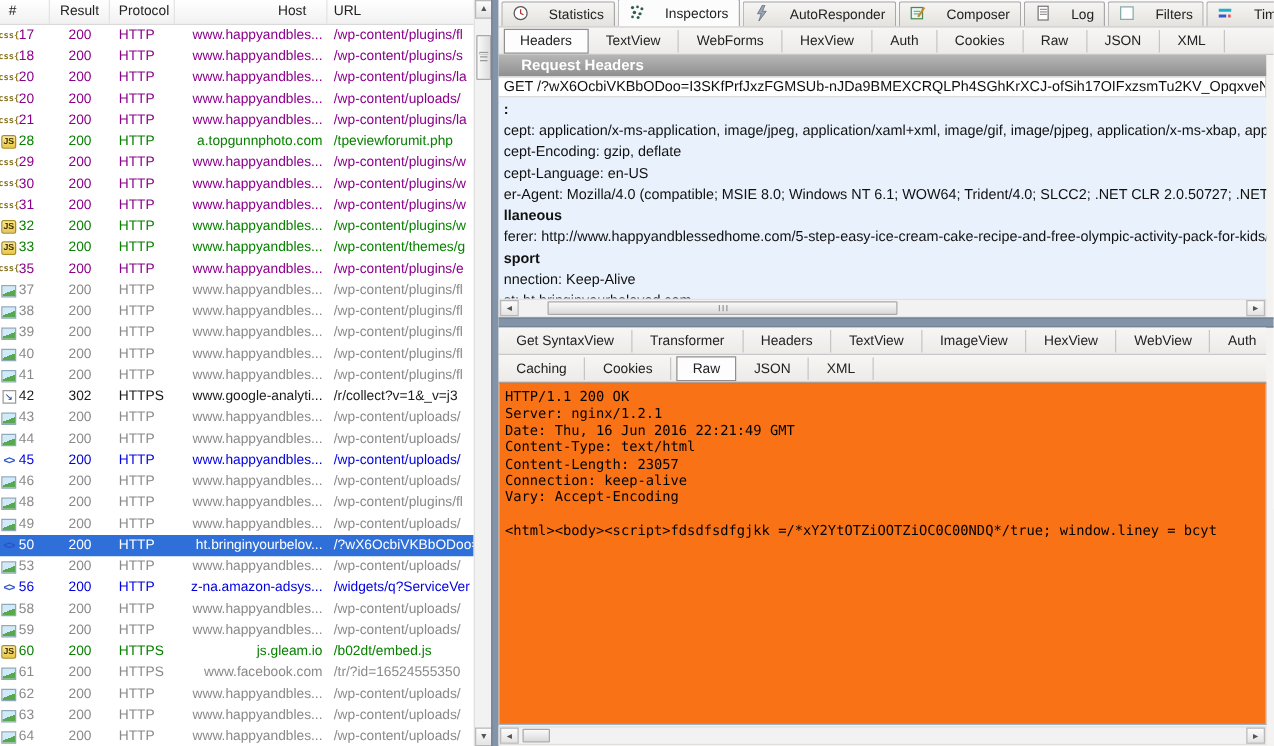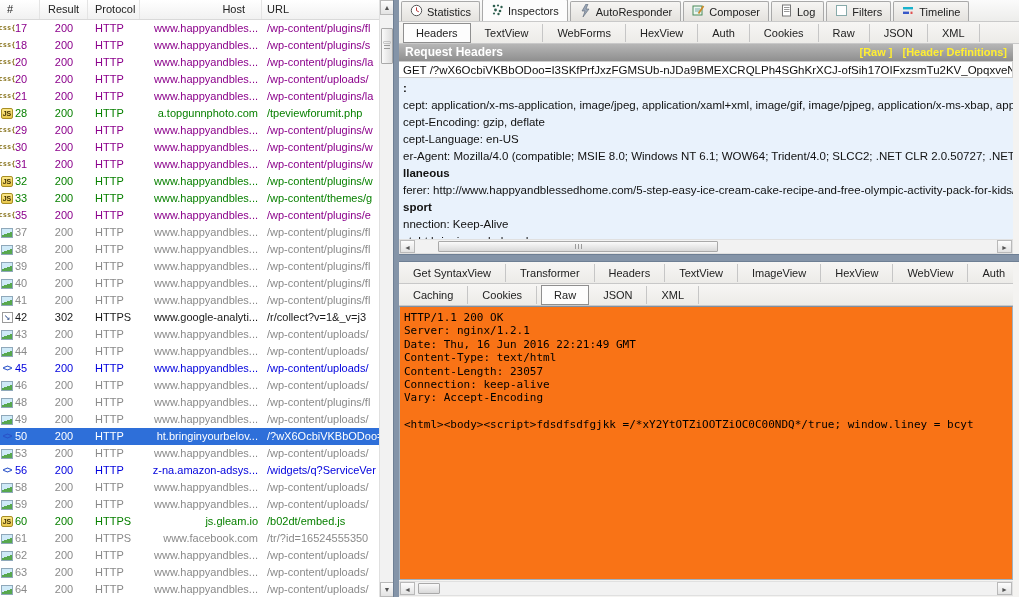--- a/index.html
+++ b/index.html
@@ -51,35 +51,35 @@
                     box-shadow:0 0 0 0.5px #9a9a9a, 0 3px 0 0 #9a9a9a, 0 6px 0 0 #9a9a9a; }
 
   
   #v-splitter { position:absolute; left:393px; top:0; width:6px; height:597px; background:#8494a8; border-left:1px solid #6e7f94; }
 
   
   #right { position:absolute; left:399px; top:0; width:620px; height:597px; background:#f4f3f1; }
 
   .tabbar { position:relative; display:flex; align-items:flex-end; height:22px; background:linear-gradient(#fbfbfb,#ededeb);
             border-bottom:1px solid #c9c9c9; font-size:11px; color:#222; }
-  .mtab { display:flex; align-items:center; gap:4px; height:20px; margin:1px 0 0 2px; padding:0 8px;
+  .mtab { display:flex; align-items:center; gap:16px; height:20px; margin:1px 0 0 2px; padding:0 8px;
           border:1px solid #a9a9a9; border-bottom:none; border-radius:2px 2px 0 0;
           background:linear-gradient(#f6f5f3,#e4e2de); cursor:default; white-space:nowrap; }
   .mtab.active { background:#fcfcfc; height:22px; position:relative; z-index:2; }
   .mtab svg { width:13px; height:13px; }
 
   .subtabbar { display:flex; align-items:center; height:22px; background:linear-gradient(#f7f6f4,#ecebe8);
                border-bottom:1px solid #cscsc; border-bottom:1px solid #c8c8c8; font-size:11px; color:#222; }
   .stab { padding:3px 14px; border-right:1px solid #c6c6c6; cursor:default; white-space:nowrap; }
   .stab.active { background:#fdfdfd; border:1px solid #8f8f8f; margin-left:4px; padding:3px 12px; }
 
   
   #req-title { position:absolute; left:0; top:44px; width:614px; height:17px;
                background:linear-gradient(#b6b6b6,#8f8f8f); color:#fff; font-weight:bold; font-size:12px;
-               line-height:17px; padding-left:6px; display:flex; }
+               line-height:17px; padding-left:18px; display:flex; }
   #req-links { margin-left:auto; padding-right:6px; font-size:11px; font-weight:bold; color:#ffee33; display:flex; gap:10px; }
   #req-getline { position:absolute; left:0; top:61px; width:614px; height:17px; background:#fff;
                  border:1px solid #cfcfcf; border-left:none; font-size:11.5px; line-height:16px; padding-left:4px;
                  white-space:nowrap; overflow:hidden; color:#111; }
   #req-tree { position:absolute; left:0; top:78px; width:614px; height:161px; background:#e9f2fc;
               font-size:11.5px; color:#111; overflow:hidden; padding:2px 0 0 4px; }
   .req-line { height:17px; line-height:17px; white-space:nowrap; overflow:hidden; }
   .req-line.bold { font-weight:bold; }
 
   .hscroll { position:absolute; height:15px; background:#f2f2f2; border:1px solid #e0e0e0; }
@@ -614,24 +614,20 @@
         <div class="stab">HexView</div>
         <div class="stab">Auth</div>
         <div class="stab">Cookies</div>
         <div class="stab">Raw</div>
         <div class="stab">JSON</div>
         <div class="stab">XML</div>
       </div>
 
     <div id="req-title">
       <span>Request Headers</span>
-      <span id="req-links">
-        <span>[Raw ]</span>
-        <span>[Header Definitions]</span>
-      </span>
     </div>
 
     <div id="req-getline">GET /?wX6OcbiVKBbODoo=I3SKfPrfJxzFGMSUb-nJDa9BMEXCRQLPh4SGhKrXCJ-ofSih17OIFxzsmTu2KV_OpqxveN0SZFSC</div>
 
     <div id="req-tree">
         <div class="req-line bold">:</div>
         <div class="req-line">cept: application/x-ms-application, image/jpeg, application/xaml+xml, image/gif, image/pjpeg, application/x-ms-xbap, applicati</div>
         <div class="req-line">cept-Encoding: gzip, deflate</div>
         <div class="req-line">cept-Language: en-US</div>
         <div class="req-line">er-Agent: Mozilla/4.0 (compatible; MSIE 8.0; Windows NT 6.1; WOW64; Trident/4.0; SLCC2; .NET CLR 2.0.50727; .NET CLR 3</div>

